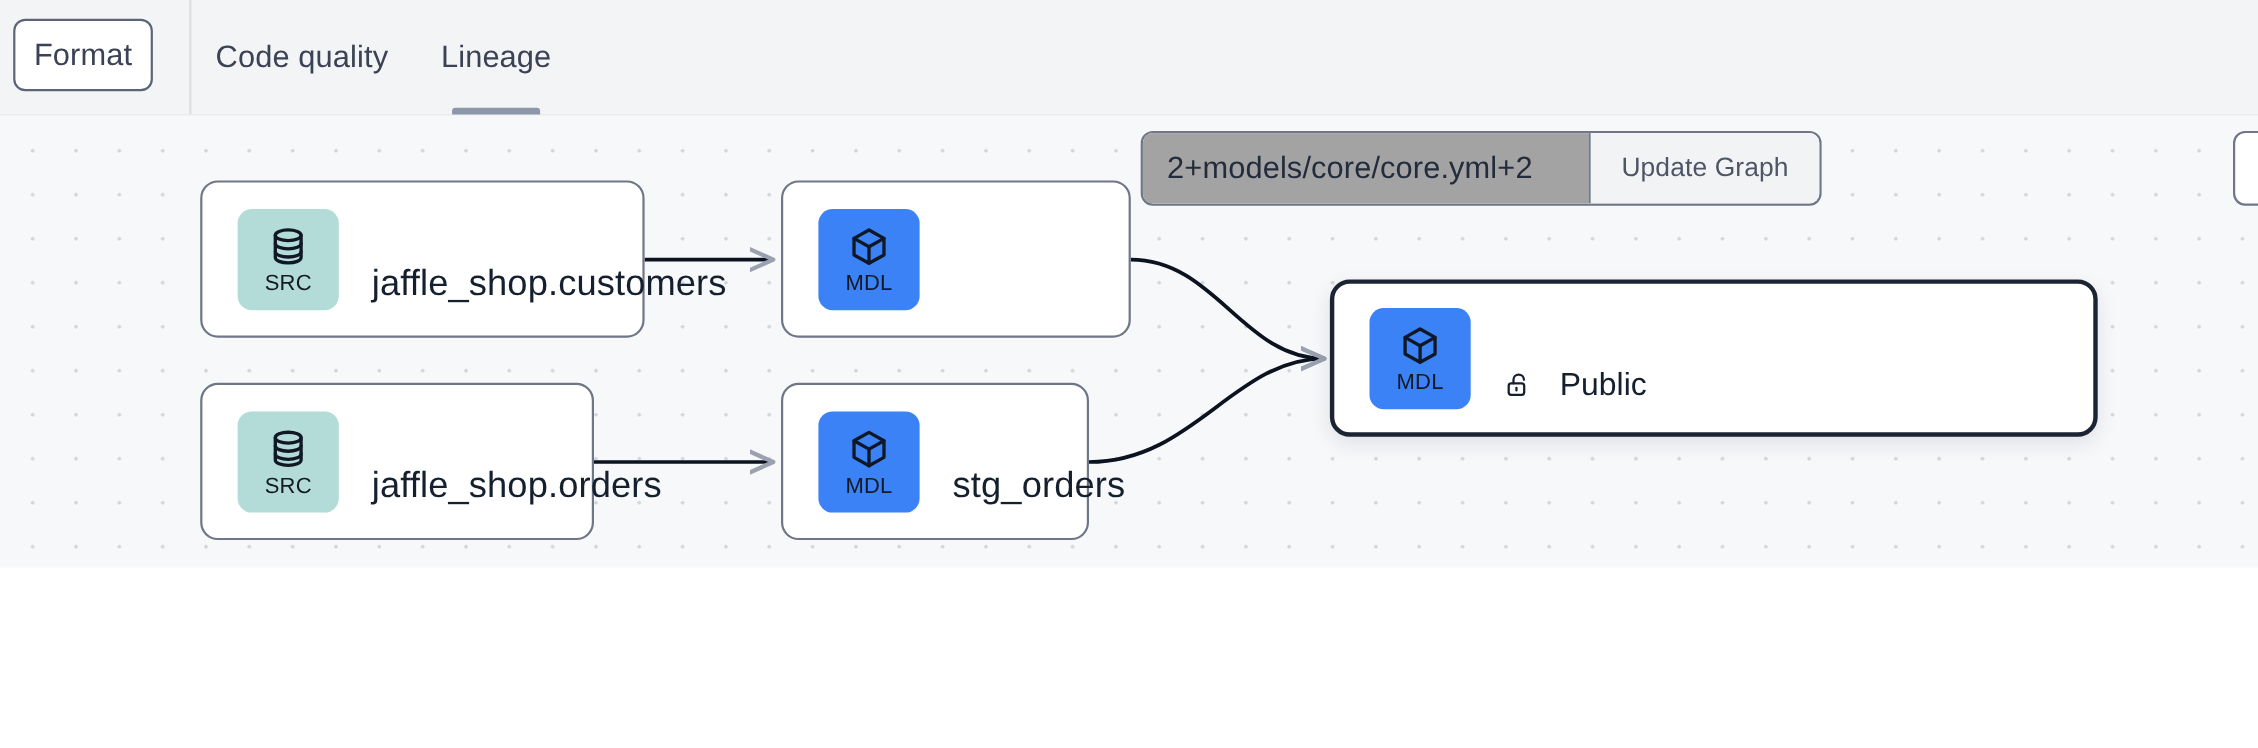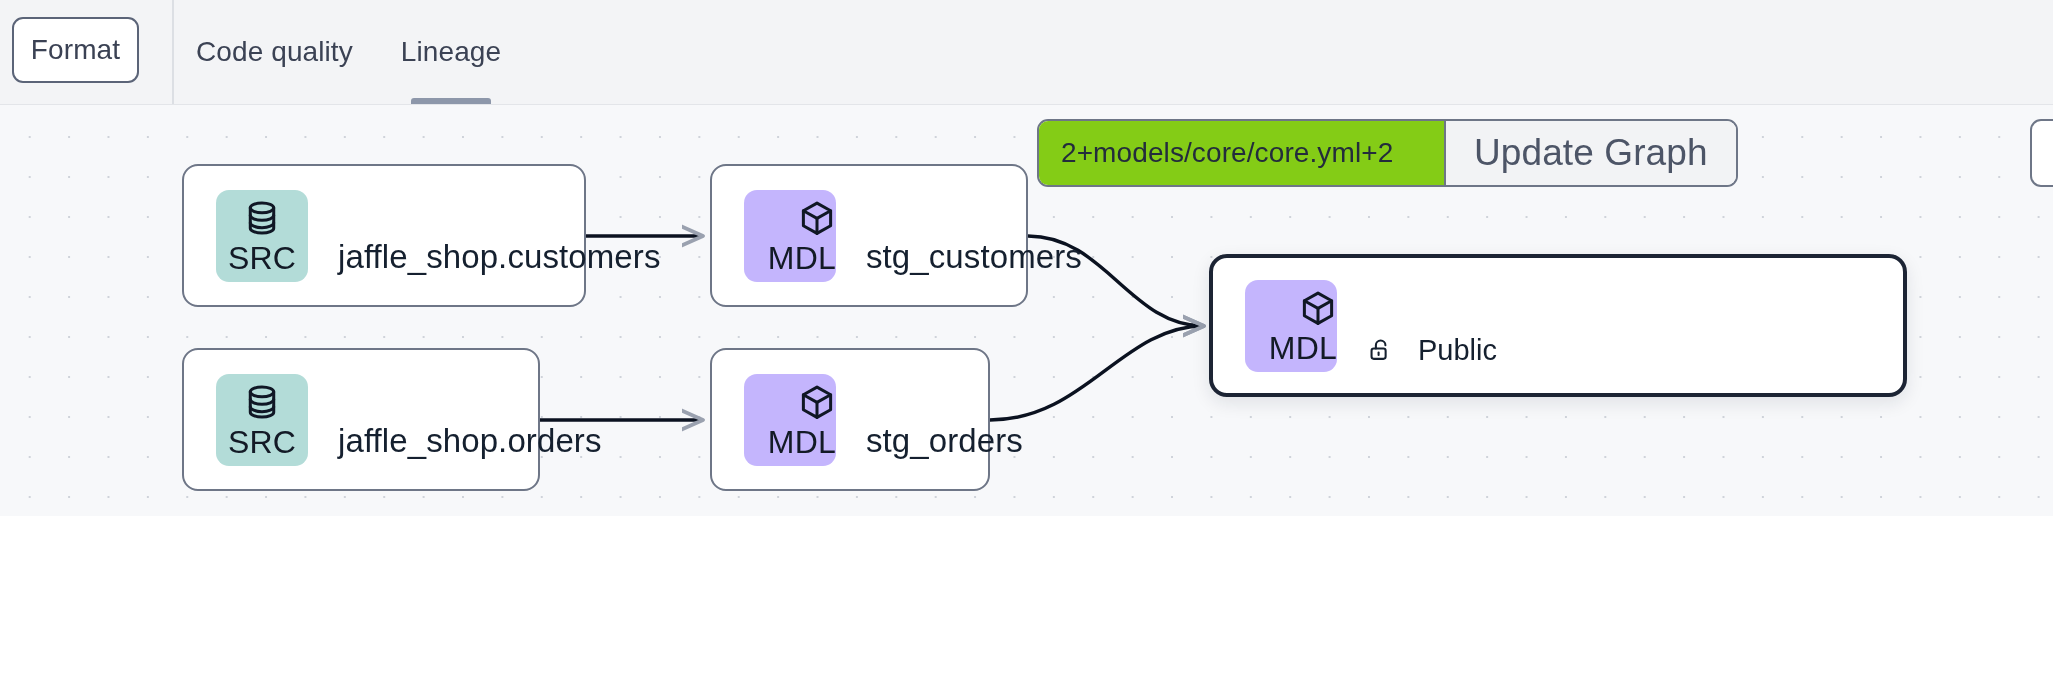--- a/index.html
+++ b/index.html
@@ -135,25 +135,25 @@
     height: 92px;
     border-radius: 13px;
     margin-left: 32px;
     display: flex;
     flex-direction: column;
     align-items: center;
     justify-content: center;
     gap: 1px;
   }
   .badge-src { background: #b3dcd8; }
-  .badge-mdl { background: #c4b5fd; align-items: flex-end; }
+  .badge-mdl { background: #3b82f6; }
 
   .node-badge svg { display: block; }
   .badge-label {
-    font-size: 32px;
+    font-size: 20px;
     color: #131a26;
     line-height: 1;
     letter-spacing: 0.2px;
     margin-top: 3px;
   }
 
   .node-text {
     margin-left: 30px;
     display: flex;
     flex-direction: column;
@@ -202,41 +202,41 @@
     border: 2px solid #6e7687;
     border-radius: 11px;
     overflow: hidden;
     background: #ffffff;
   }
   .selector-input {
     display: flex;
     align-items: center;
     padding: 0 22px;
     min-width: 322px;
-    background: #84cc16;
+    background: #a3a3a3;
     font-size: 28px;
     color: #232c3c;
     letter-spacing: 0.1px;
     cursor: text;
     border: none;
     outline: none;
     font-family: "Liberation Sans", sans-serif;
     height: 100%;
   }
   .selector-btn {
     display: flex;
     align-items: center;
     justify-content: center;
     padding: 0 28px;
     background: #f2f3f5;
     border-left: 2px solid #6e7687;
     cursor: pointer;
   }
   .selector-btn span {
-    font-size: 37px;
+    font-size: 24px;
     color: #4d5567;
     letter-spacing: 0.1px;
     white-space: nowrap;
   }
 
   .extra-control {
     position: absolute;
     left: 2030px;
     top: 14px;
     width: 120px;
@@ -319,23 +319,20 @@
     </div>
 
     <div class="node" id="node-stg-customers">
       <div class="node-badge badge-mdl">
         <svg width="38" height="40" viewBox="0 0 24 24" fill="none" stroke="#101725" stroke-width="1.9" stroke-linecap="round" stroke-linejoin="round">
           <path d="M12 2.6 L20.6 7.4 L12 12.2 L3.4 7.4 Z"></path>
           <path d="M3.4 7.4 V16.9 L12 21.7 V12.2"></path>
           <path d="M20.6 7.4 V16.9 L12 21.7"></path>
         </svg>
         <span class="badge-label">MDL</span>
-      </div>
-      <div class="node-text">
-        <div class="node-title">stg_customers</div>
       </div>
     </div>
 
     <div class="node" id="node-stg-orders">
       <div class="node-badge badge-mdl">
         <svg width="38" height="40" viewBox="0 0 24 24" fill="none" stroke="#101725" stroke-width="1.9" stroke-linecap="round" stroke-linejoin="round">
           <path d="M12 2.6 L20.6 7.4 L12 12.2 L3.4 7.4 Z"></path>
           <path d="M3.4 7.4 V16.9 L12 21.7 V12.2"></path>
           <path d="M20.6 7.4 V16.9 L12 21.7"></path>
         </svg>

